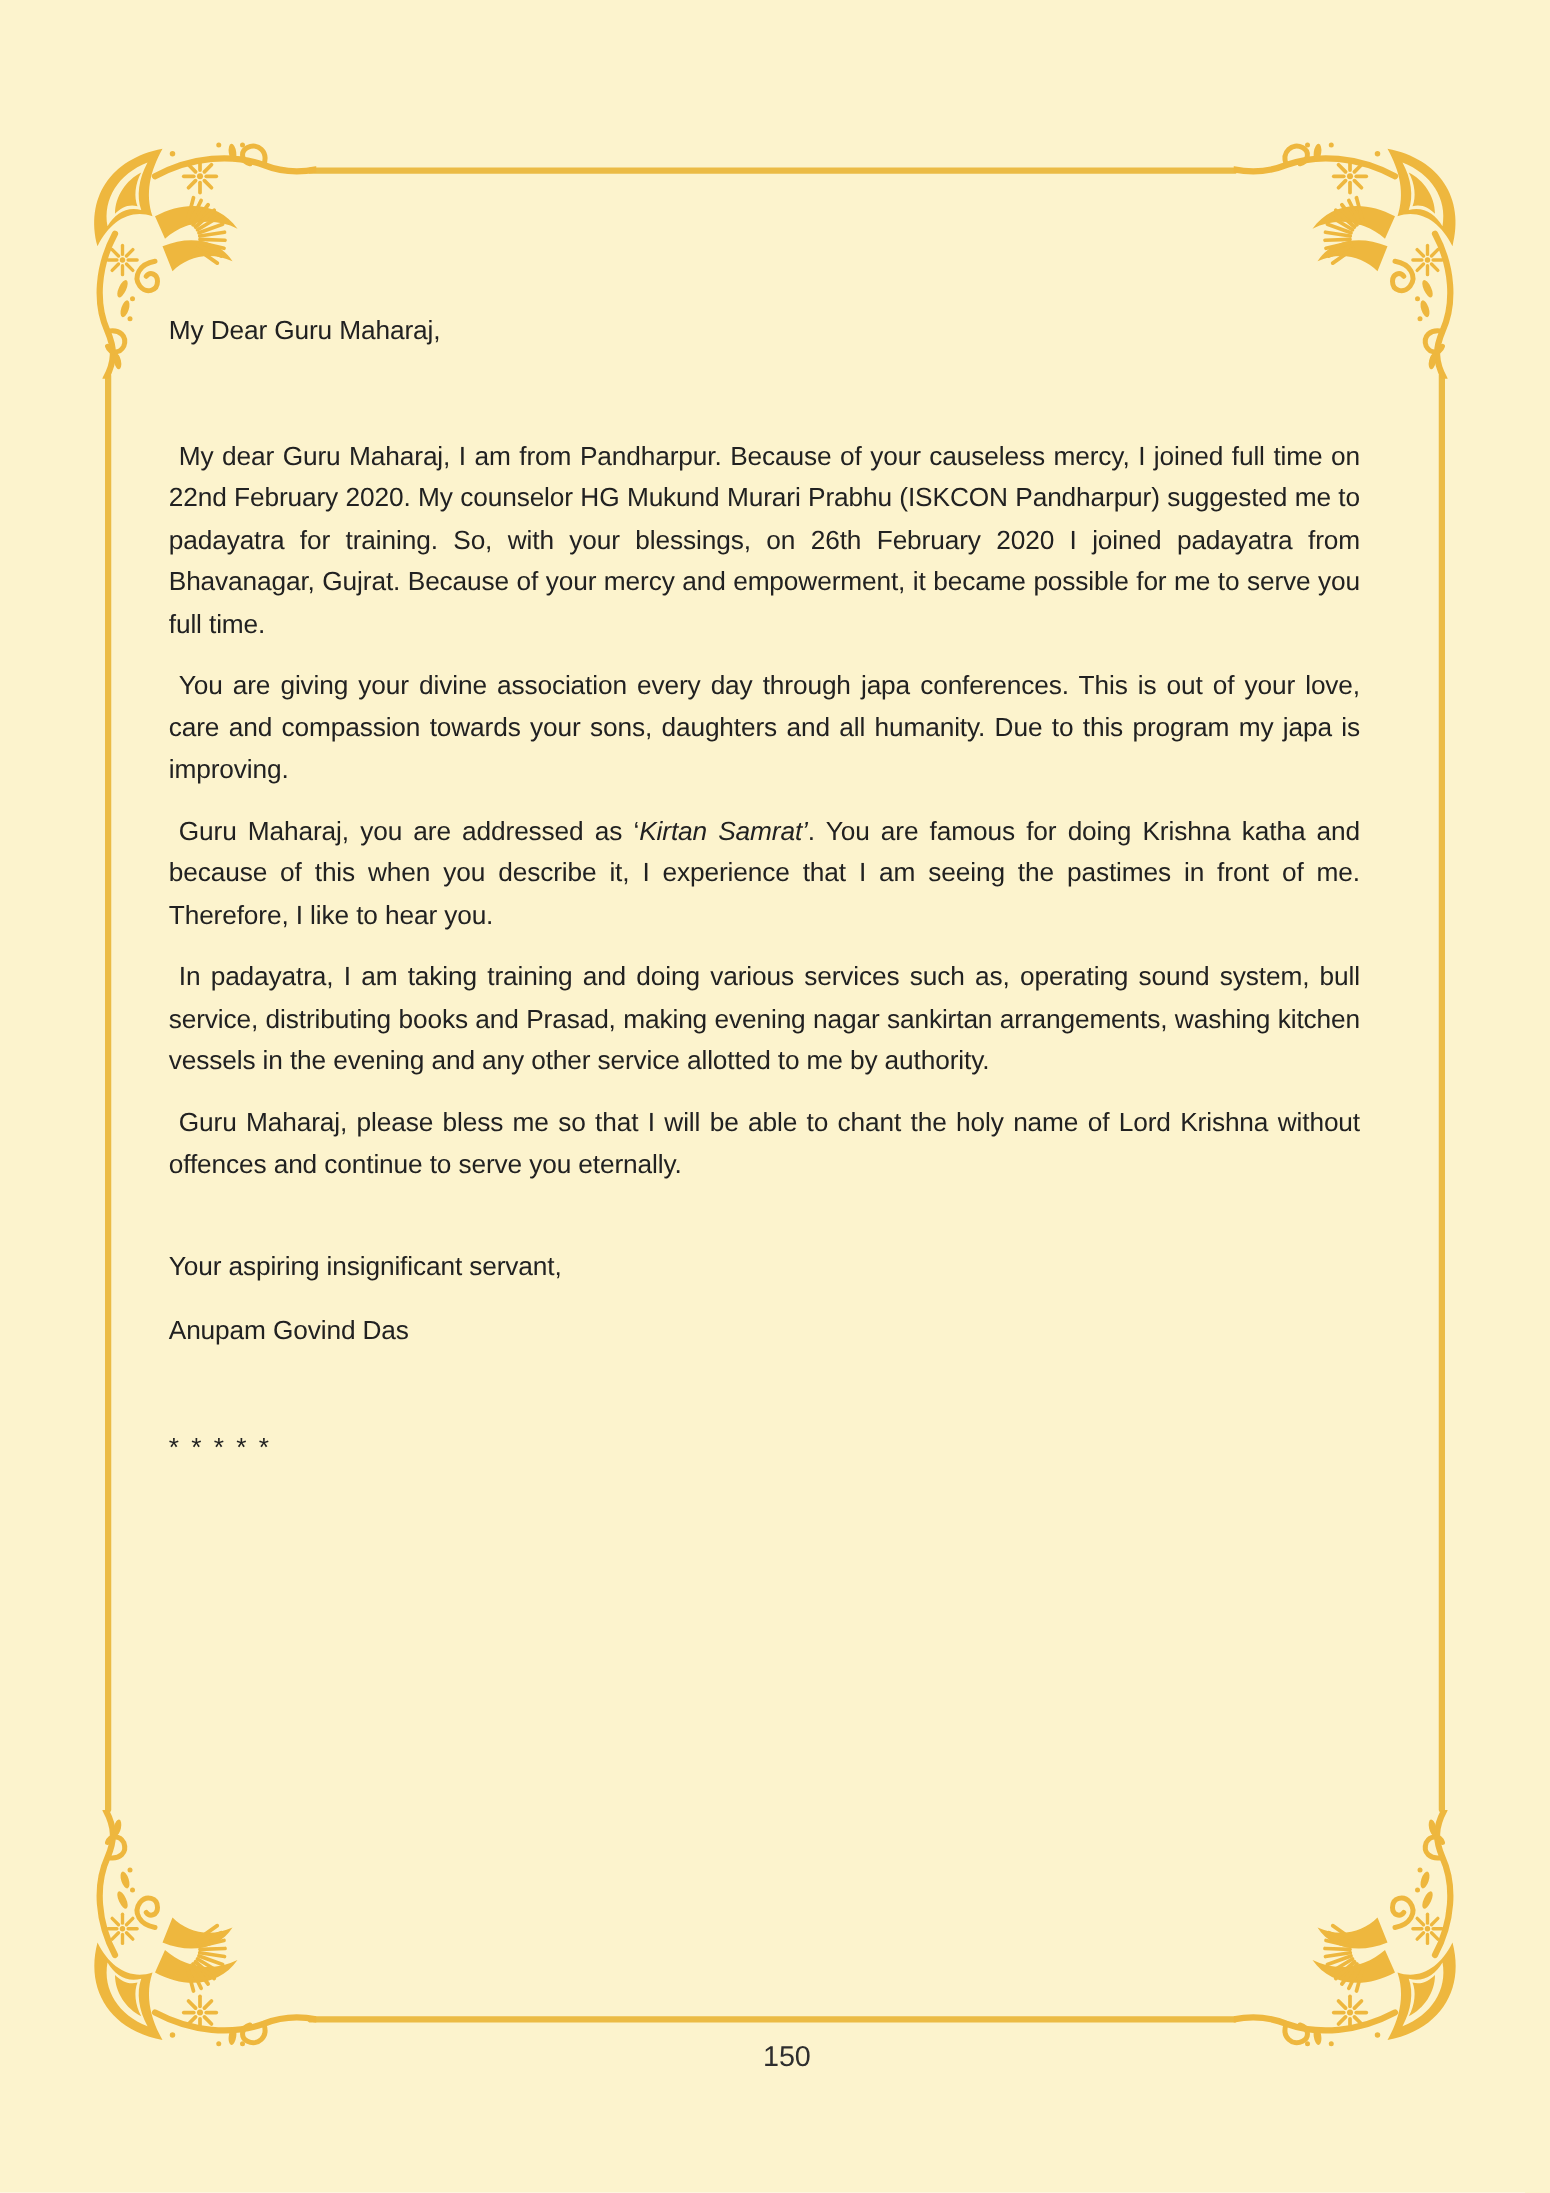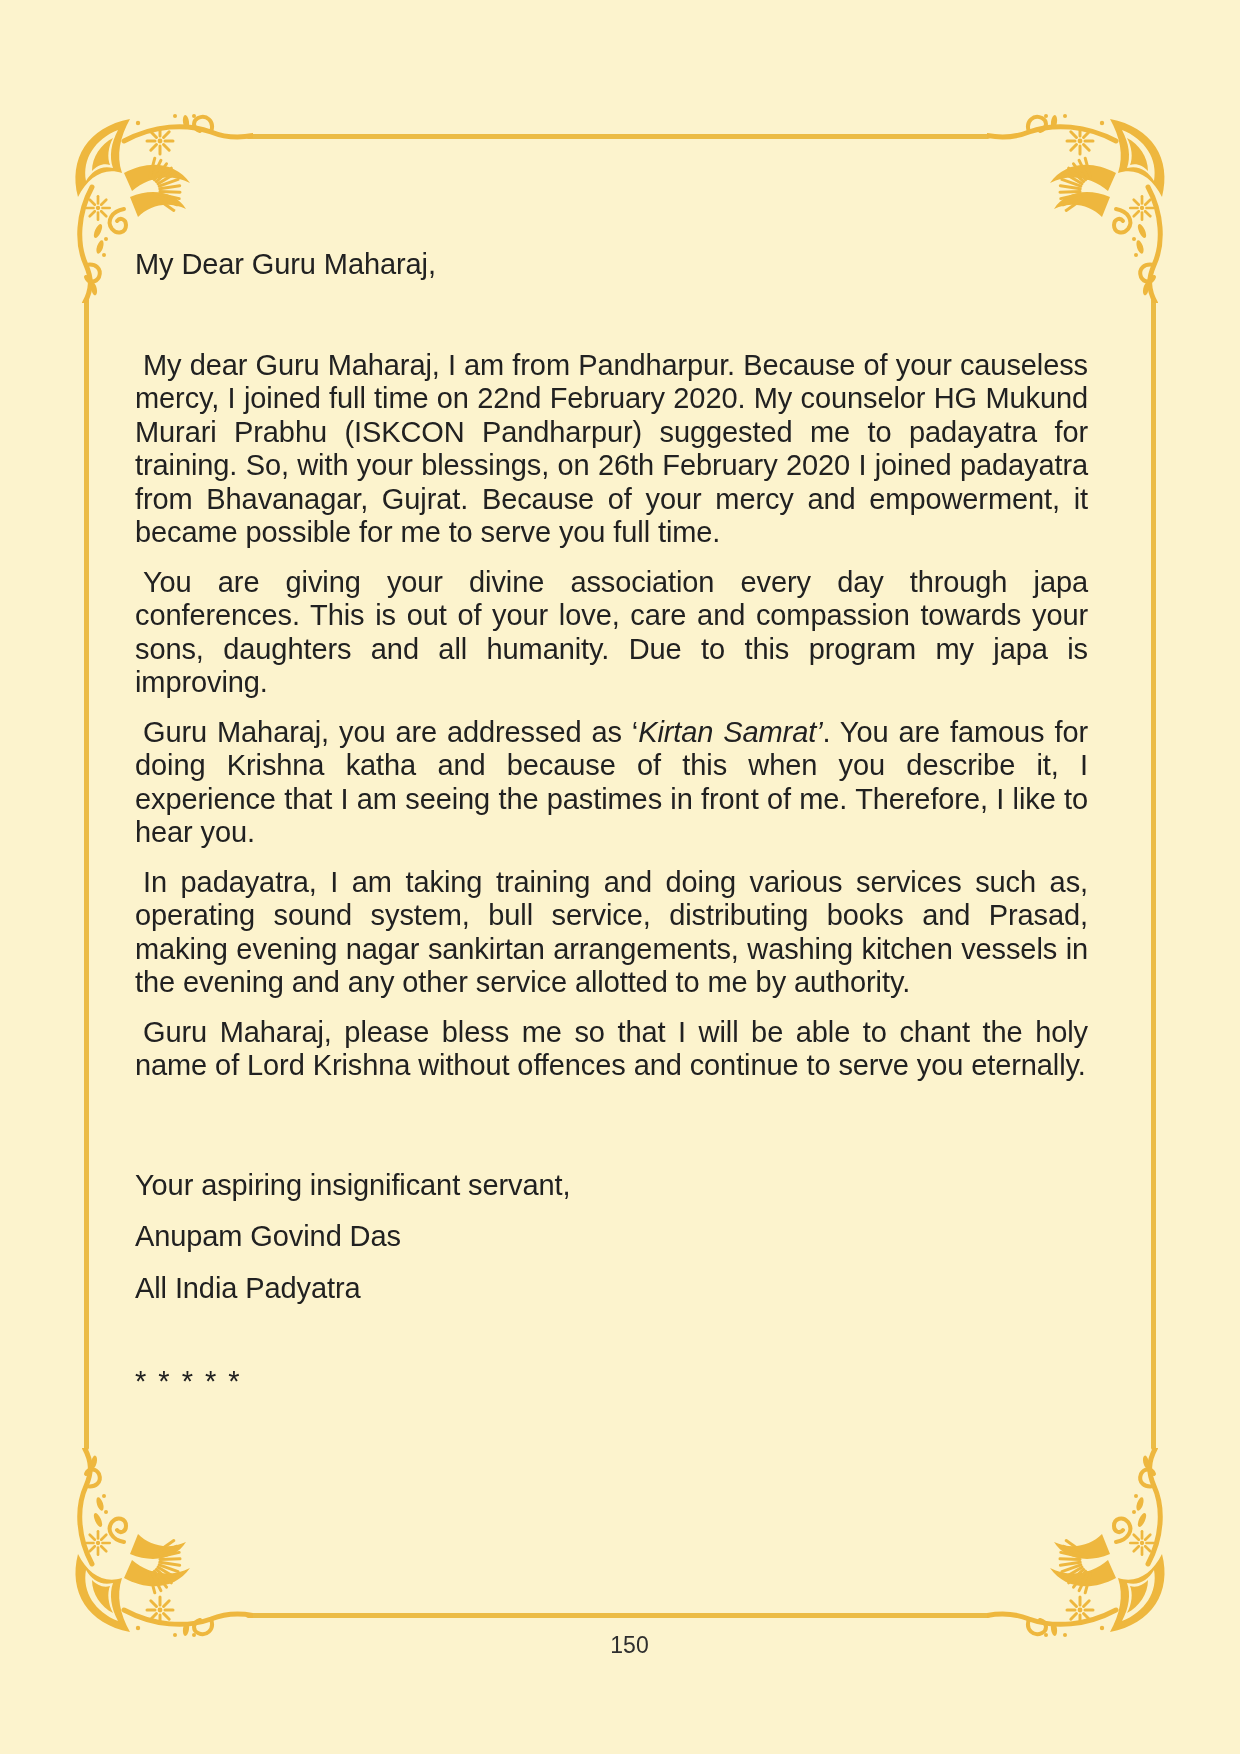--- a/index.html
+++ b/index.html
@@ -19,26 +19,26 @@
   .line-right{left:1151px;top:298px;width:5px;height:1152px;}
   
   .corner{position:absolute;width:185px;height:190px;}
   .corner.tl{left:68px;top:113px;}
   .corner.tr{left:987px;top:113px;transform:scaleX(-1);}
   .corner.bl{left:68px;top:1448px;transform:scaleY(-1);}
   .corner.br{left:987px;top:1448px;transform:scale(-1,-1);}
   
   .content{
     position:absolute;left:135px;top:248px;width:953px;
-    font-size:29px;line-height:33.5px;letter-spacing:-0.1px;
+    font-size:21px;line-height:33.5px;letter-spacing:-0.1px;
   }
   .content p{margin:0 0 16px 0;text-align:justify;}
   .content p.indent{text-indent:8px;}
   .salutation{margin:0 0 67px 0;}
-  .closing{margin-top:86px;}
+  .closing{margin-top:48px;}
   .closing div{margin-bottom:18px;line-height:33.5px;}
   .separator{margin-top:60px;letter-spacing:2px;}
   .page-number{
     position:absolute;left:0;right:0;top:1632px;
     text-align:center;font-size:23px;color:#2e2e2e;padding-left:19px;
   }
   em.accent-italic{}
   .hidden-defs{position:absolute;width:0;height:0;overflow:hidden;}
 </style>
 </head>
@@ -128,20 +128,19 @@
 
     <p class="indent">My dear Guru Maharaj, I am from Pandharpur. Because of your causeless mercy, I joined full time on 22nd February 2020. My counselor HG Mukund Murari Prabhu (ISKCON Pandharpur) suggested me to padayatra for training. So, with your blessings, on 26th February 2020 I joined padayatra from Bhavanagar, Gujrat. Because of your mercy and empowerment, it became possible for me to serve you full time.</p>
     <p class="indent">You are giving your divine association every day through japa conferences. This is out of your love, care and compassion towards your sons, daughters and all humanity. Due to this program my japa is improving.</p>
     <p class="indent"><span>Guru Maharaj, you are addressed as ‘</span><em class="accent-italic">Kirtan Samrat’</em><span>. You are famous for doing Krishna katha and because of this when you describe it, I experience that I am seeing the pastimes in front of me. Therefore, I like to hear you.</span></p>
     <p class="indent">In padayatra, I am taking training and doing various services such as, operating sound system, bull service, distributing books and Prasad, making evening nagar sankirtan arrangements, washing kitchen vessels in the evening and any other service allotted to me by authority.</p>
     <p class="indent">Guru Maharaj, please bless me so that I will be able to chant the holy name of Lord Krishna without offences and continue to serve you eternally.</p>
 
     <div class="closing">
       <div>Your aspiring insignificant servant,</div>
       <div>Anupam Govind Das</div>
-      <div>All India Padyatra</div>
     </div>
 
     <div class="separator">* * * * *</div>
   </div>
 
   <div class="page-number">150</div>
 </div>
 
 </body></html>

